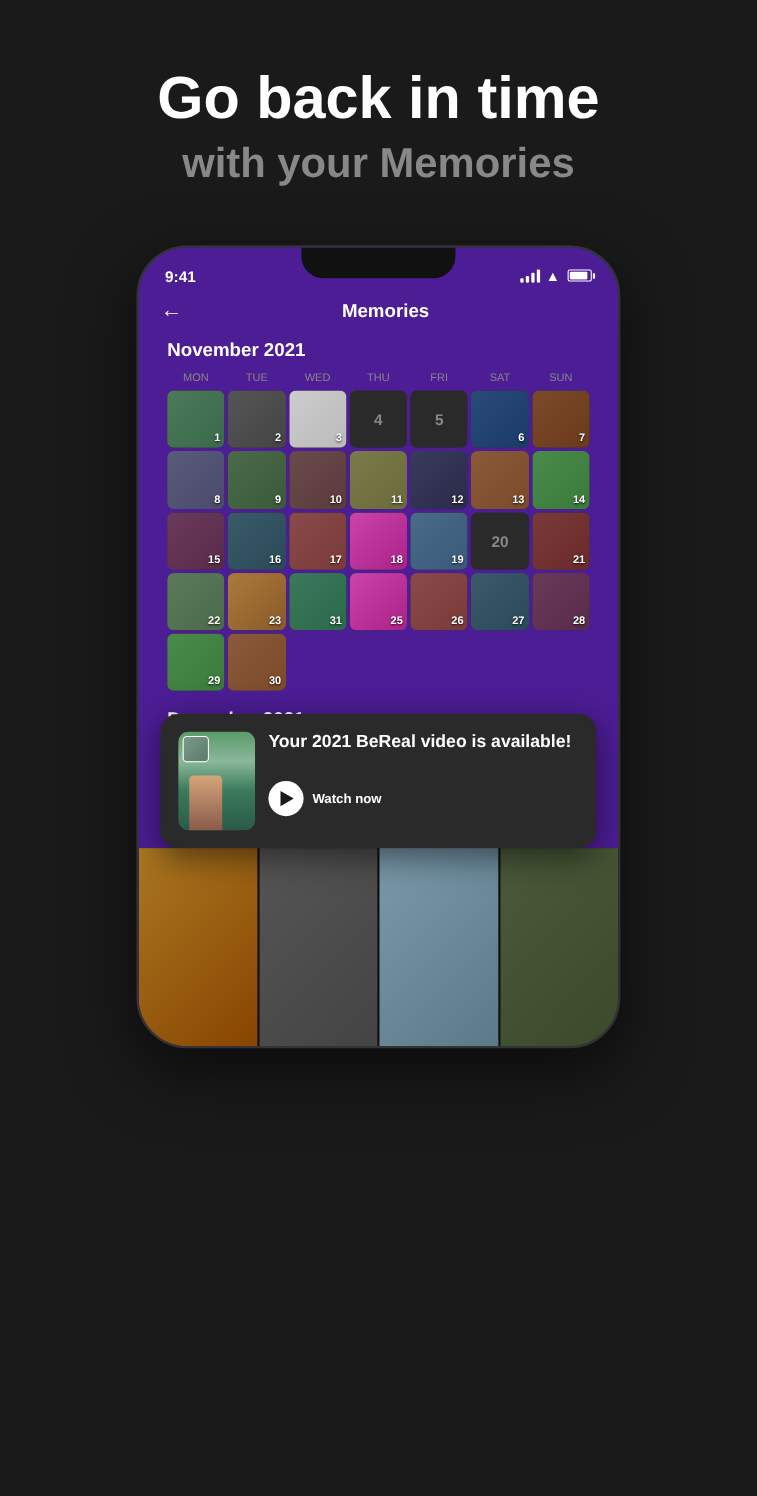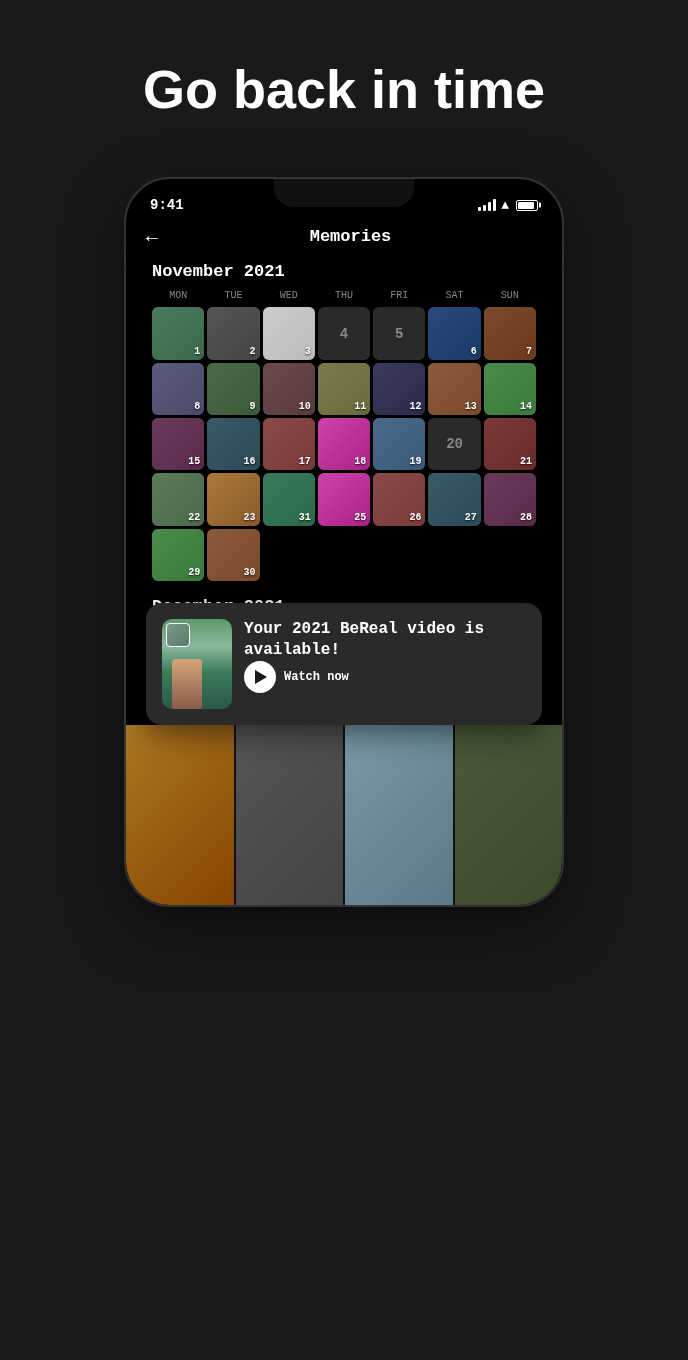--- a/index.html
+++ b/index.html
@@ -32,27 +32,26 @@
 
     .phone-wrapper {
       display: flex;
       justify-content: center;
       margin-top: 20px;
     }
 
     .phone-frame {
       width: 440px;
       height: 730px;
-      background: #000000;
+      background: #4c1d95;
       border-radius: 46px;
       border: 2px solid #333333;
       position: relative;
       overflow: hidden;
       box-shadow: 0 20px 60px rgba(0,0,0,0.6);
-      font-family: Liberation Mono, monospace;
     }
 
     .phone-notch {
       position: absolute;
       top: 0;
       left: 50%;
       transform: translateX(-50%);
       width: 140px;
       height: 28px;
       background: #111111;
@@ -285,21 +284,21 @@
     }
 
     .notif-content {
       flex: 1;
     }
     .notif-title {
       color: #fff;
       font-size: 16px;
       font-weight: 700;
       line-height: 1.3;
-      margin-bottom: 0;
+      margin-bottom: 24px;
     }
     .watch-now-btn {
       display: flex;
       align-items: center;
       gap: 8px;
       cursor: pointer;
     }
     .play-circle {
       width: 32px;
       height: 32px;
@@ -343,20 +342,21 @@
     .st1 { background: linear-gradient(135deg, #aa7722, #884400); }
     .st2 { background: linear-gradient(135deg, #555, #444); }
     .st3 { background: linear-gradient(135deg, #7a9aaa, #5a7a8a); }
     .st4 { background: linear-gradient(135deg, #4a5a3a, #3a4a2a); }
   </style>
 </head>
 <body>
 
 <div class="hero-section">
   <div class="hero-title">Go back in time</div>
+  <div class="hero-subtitle">with your Memories</div>
 </div>
 
 <div class="phone-wrapper">
   <div class="phone-frame">
     <div class="phone-notch"></div>
 
     <div class="status-bar">
       <span class="status-time">9:41</span>
       <div class="status-icons">
         <div class="signal-bars">

